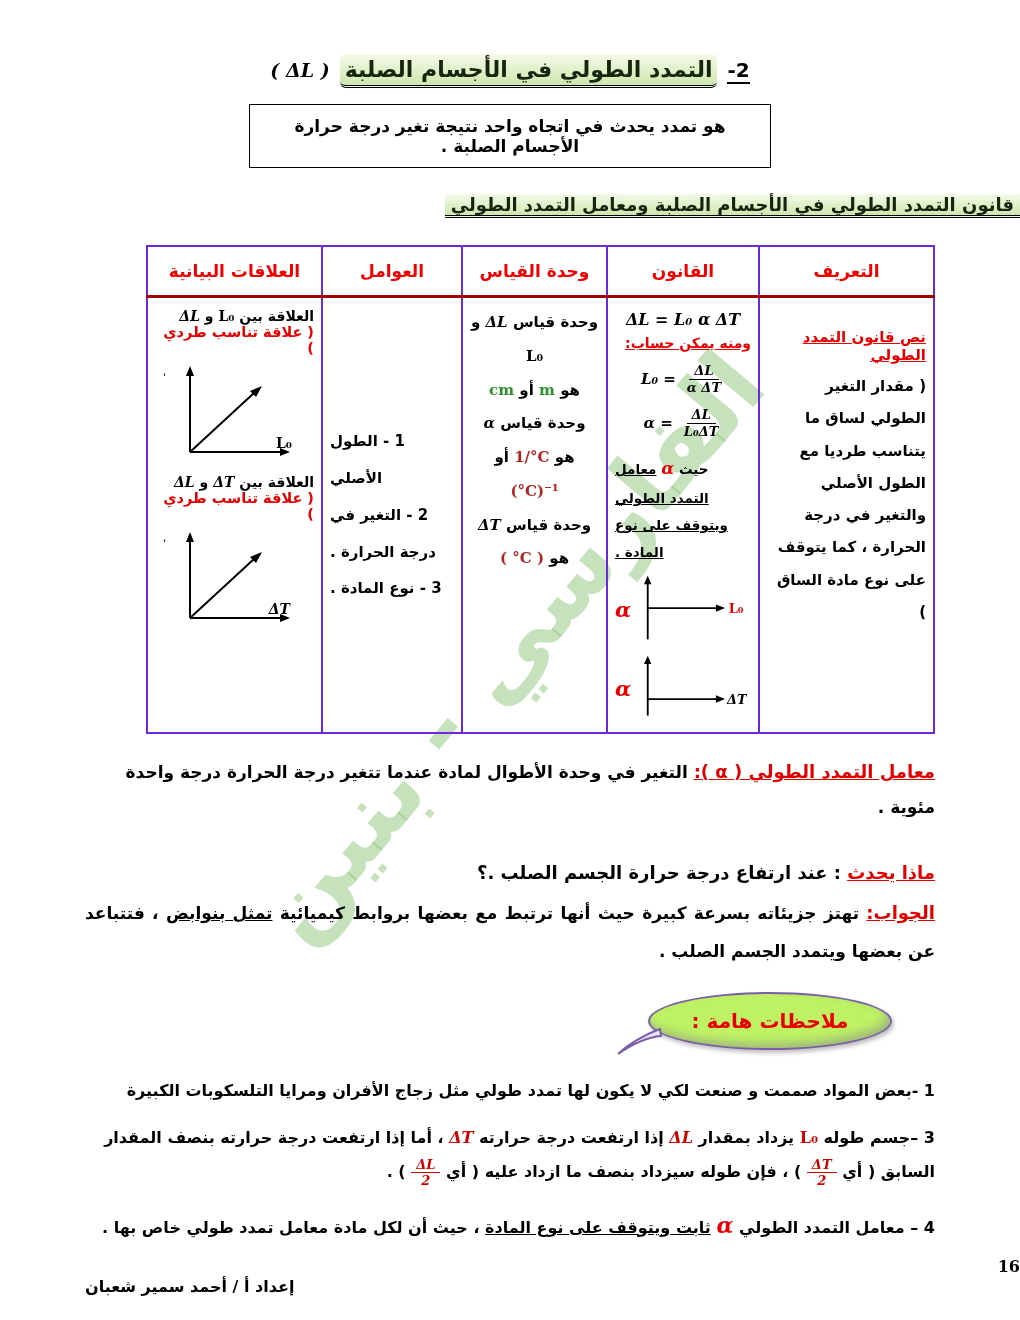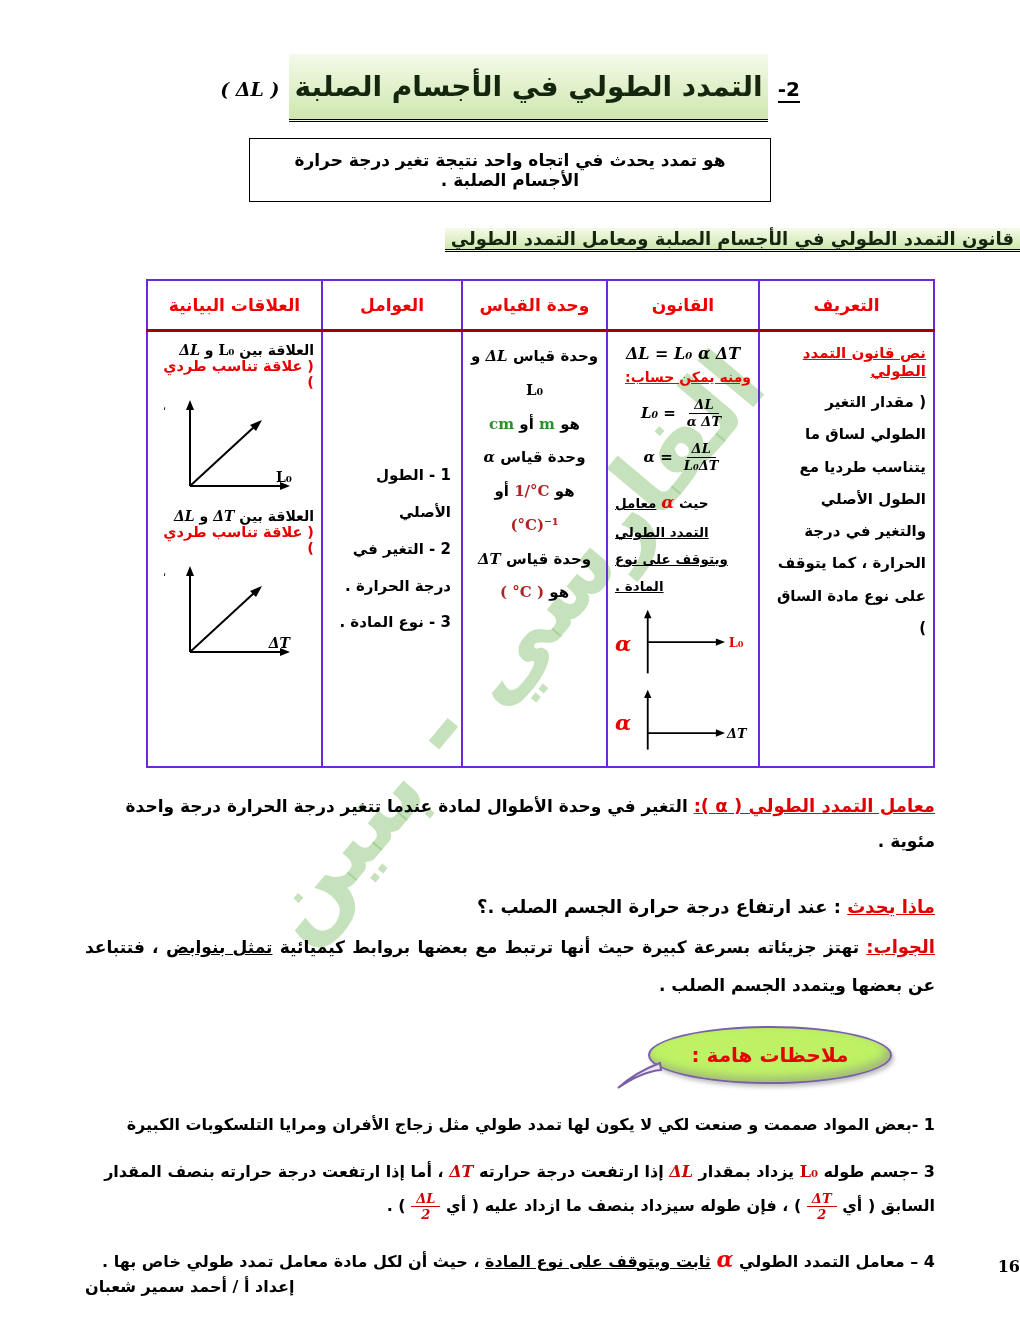--- a/index.html
+++ b/index.html
@@ -5,22 +5,22 @@
   html,body{margin:0;padding:0;background:#9a9a9a;}
   .page{position:relative;width:1020px;height:1320px;margin:0 auto;background:#fff;
         direction:rtl;font-family:"DejaVu Sans",sans-serif;color:#000;font-weight:bold;
         overflow:hidden;z-index:0;}
   .watermark{position:absolute;top:590px;left:40px;width:940px;text-align:center;
         transform:rotate(-50deg);font-size:96px;letter-spacing:6px;white-space:nowrap;
         color:rgba(120,186,95,0.42);z-index:-1;pointer-events:none;}
   
   .title-row{display:flex;justify-content:center;align-items:baseline;gap:10px;padding-top:54px;}
   .title-num{font-size:20px;border-bottom:2px solid #000;}
-  .title-deco{font-size:28px;color:#15260e;background:linear-gradient(180deg,#f4fae9,#cfe7ae);
-        border-bottom:3px double #000;padding:16px 5px;letter-spacing:1px;}
+  .title-deco{font-size:22px;color:#15260e;background:linear-gradient(180deg,#f4fae9,#cfe7ae);
+        border-bottom:3px double #000;padding:3px 5px;letter-spacing:1px;border-radius:6px;}
   .title-sym{font-size:19px;font-family:"DejaVu Serif",serif;}
   
   .def-box{width:496px;margin:16px auto 0;border:1.6px solid #000;padding:11px 12px;
         text-align:center;font-size:17px;}
   
   .subtitle{margin:26px auto 0;text-align:right;}
   .subtitle span{font-size:18px;color:#15260e;background:linear-gradient(180deg,#f4fae9,#cfe7ae);
         border-bottom:3px double #000;padding:0 6px;letter-spacing:1px;}
   
   .tbl{border-collapse:collapse;width:787px;margin:30px 85px 0 auto;table-layout:fixed;}
@@ -28,40 +28,40 @@
   .tbl th{color:#f00000;font-size:17px;height:46px;text-align:center;border-bottom:3px solid #a40000;}
   .tbl td{vertical-align:top;height:412px;padding:8px 7px;font-size:14.5px;}
   .red-underline{color:#e80000;text-decoration:underline;}
   .u{text-decoration:underline;}
   .math{font-family:"DejaVu Serif",serif;font-style:italic;direction:ltr;unicode-bidi:isolate;display:inline-block;}
   .math.up{font-style:normal;}
   .red{color:#cc0000;}
   .green{color:#2f8f2f;}
   .unit-red{color:#b22222;}
   
-  .def-head{text-align:right;font-size:15px;margin:4px 0 6px;}
+  .def-head{text-align:right;font-size:15px;margin:22px 0 6px;}
   .def-body{text-align:right;line-height:2.15;font-size:15px;margin:0;}
   
   .cell-law{text-align:center;}
   .law-formula{font-size:16px;margin:4px 0 6px;}
   .law-derive{display:block;text-align:right;font-size:14px;margin-bottom:12px;}
   .law-eq{display:flex;justify-content:center;align-items:center;gap:7px;margin:12px 0;font-size:15px;direction:ltr;}
   .frac{display:inline-flex;flex-direction:column;align-items:center;line-height:1.2;font-size:13px;
         vertical-align:middle;direction:ltr;unicode-bidi:isolate;}
   .frac .num{border-bottom:1.7px solid currentColor;padding:0 5px;}
   .frac .den{padding:0 4px;}
   .law-note{text-align:left;font-size:13.5px;line-height:2;margin:6px 0 2px;}
   .alpha-red{color:#e80000;font-family:"DejaVu Serif",serif;font-size:17px;font-style:italic;}
   .alpha-red.big{font-size:21px;}
   .alpha-graph{display:flex;align-items:center;gap:2px;direction:ltr;margin-top:4px;}
   
   .u-line{text-align:center;line-height:2.25;font-size:15px;}
   
   .cell-factors{vertical-align:middle !important;}
-  .factor-line{text-align:right;font-size:15px;line-height:2.45;padding-right:3px;}
+  .factor-line{text-align:left;font-size:15px;line-height:2.45;padding-right:3px;}
   
   .rel-title{text-align:right;font-size:14px;margin-top:2px;}
   .rel-type{color:#e80000;text-align:right;font-size:14.5px;}
   .rel-svg{display:block;margin:4px auto 8px 14px;}
   .ax{stroke:#000;stroke-width:2;}
   .axf{fill:#000;}
   .gl{font-family:"DejaVu Serif",serif;font-weight:bold;font-size:14px;}
   .gl-it{font-style:italic;}
   .gl-red{fill:#e80000;}
   

